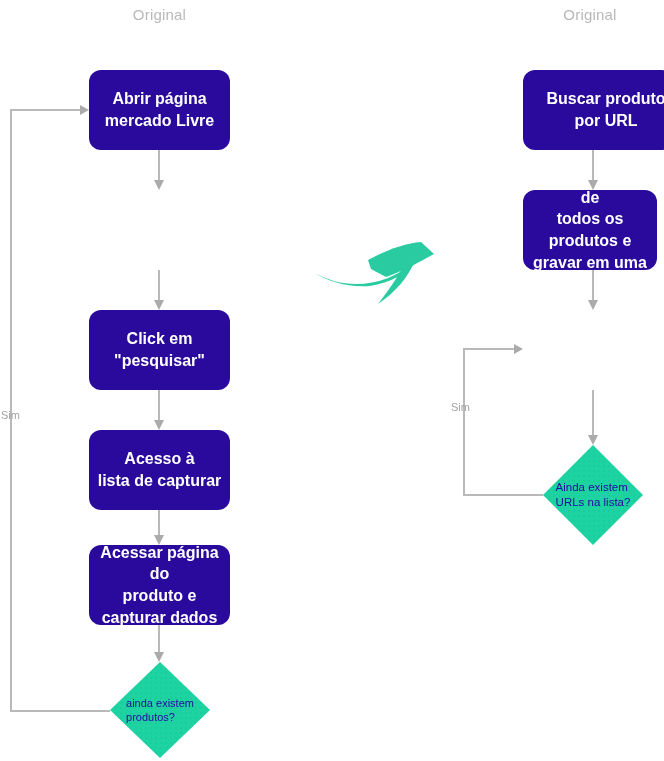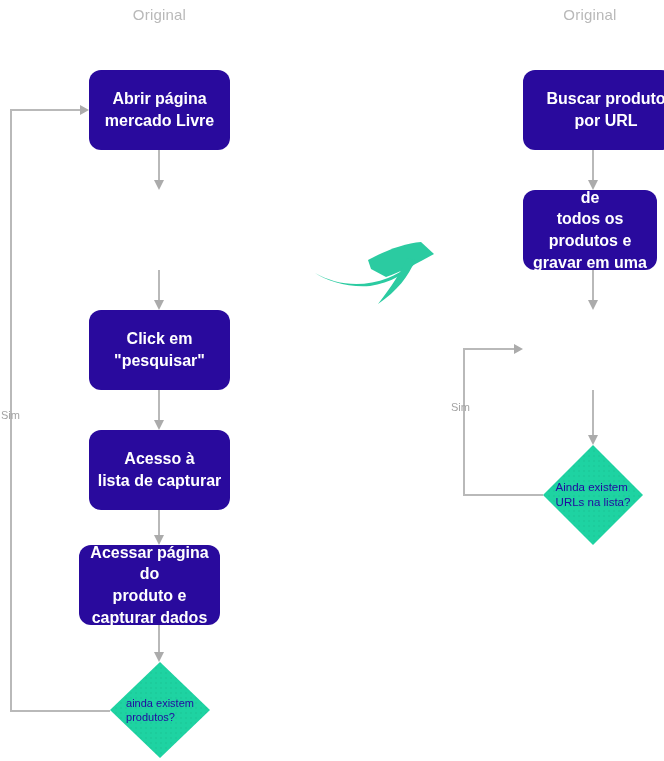--- a/index.html
+++ b/index.html
@@ -61,21 +61,21 @@
 
   <div class="col-title" style="left:89px;top:6px;width:141px;">Original</div>
   <div class="col-title" style="left:523px;top:6px;width:134px;">Original</div>
 
   <div class="process" style="left:89px;top:70px;">Abrir página
 mercado Livre</div>
   <div class="process" style="left:89px;top:310px;">Click em
 "pesquisar"</div>
   <div class="process" style="left:89px;top:430px;">Acesso à
 lista de capturar</div>
-  <div class="process" style="left:79px;top:545px;">Acessar página do
+  <div class="process" style="left:89px;top:545px;">Acessar página do
 produto e capturar dados</div>
 
   <div class="vline" style="left:158px;top:150px;height:30px;"></div>
   <div class="tri-down" style="left:154px;top:180px;"></div>
   <div class="vline" style="left:158px;top:270px;height:30px;"></div>
   <div class="tri-down" style="left:154px;top:300px;"></div>
   <div class="vline" style="left:158px;top:390px;height:30px;"></div>
   <div class="tri-down" style="left:154px;top:420px;"></div>
   <div class="vline" style="left:158px;top:510px;height:25px;"></div>
   <div class="tri-down" style="left:154px;top:535px;"></div>

